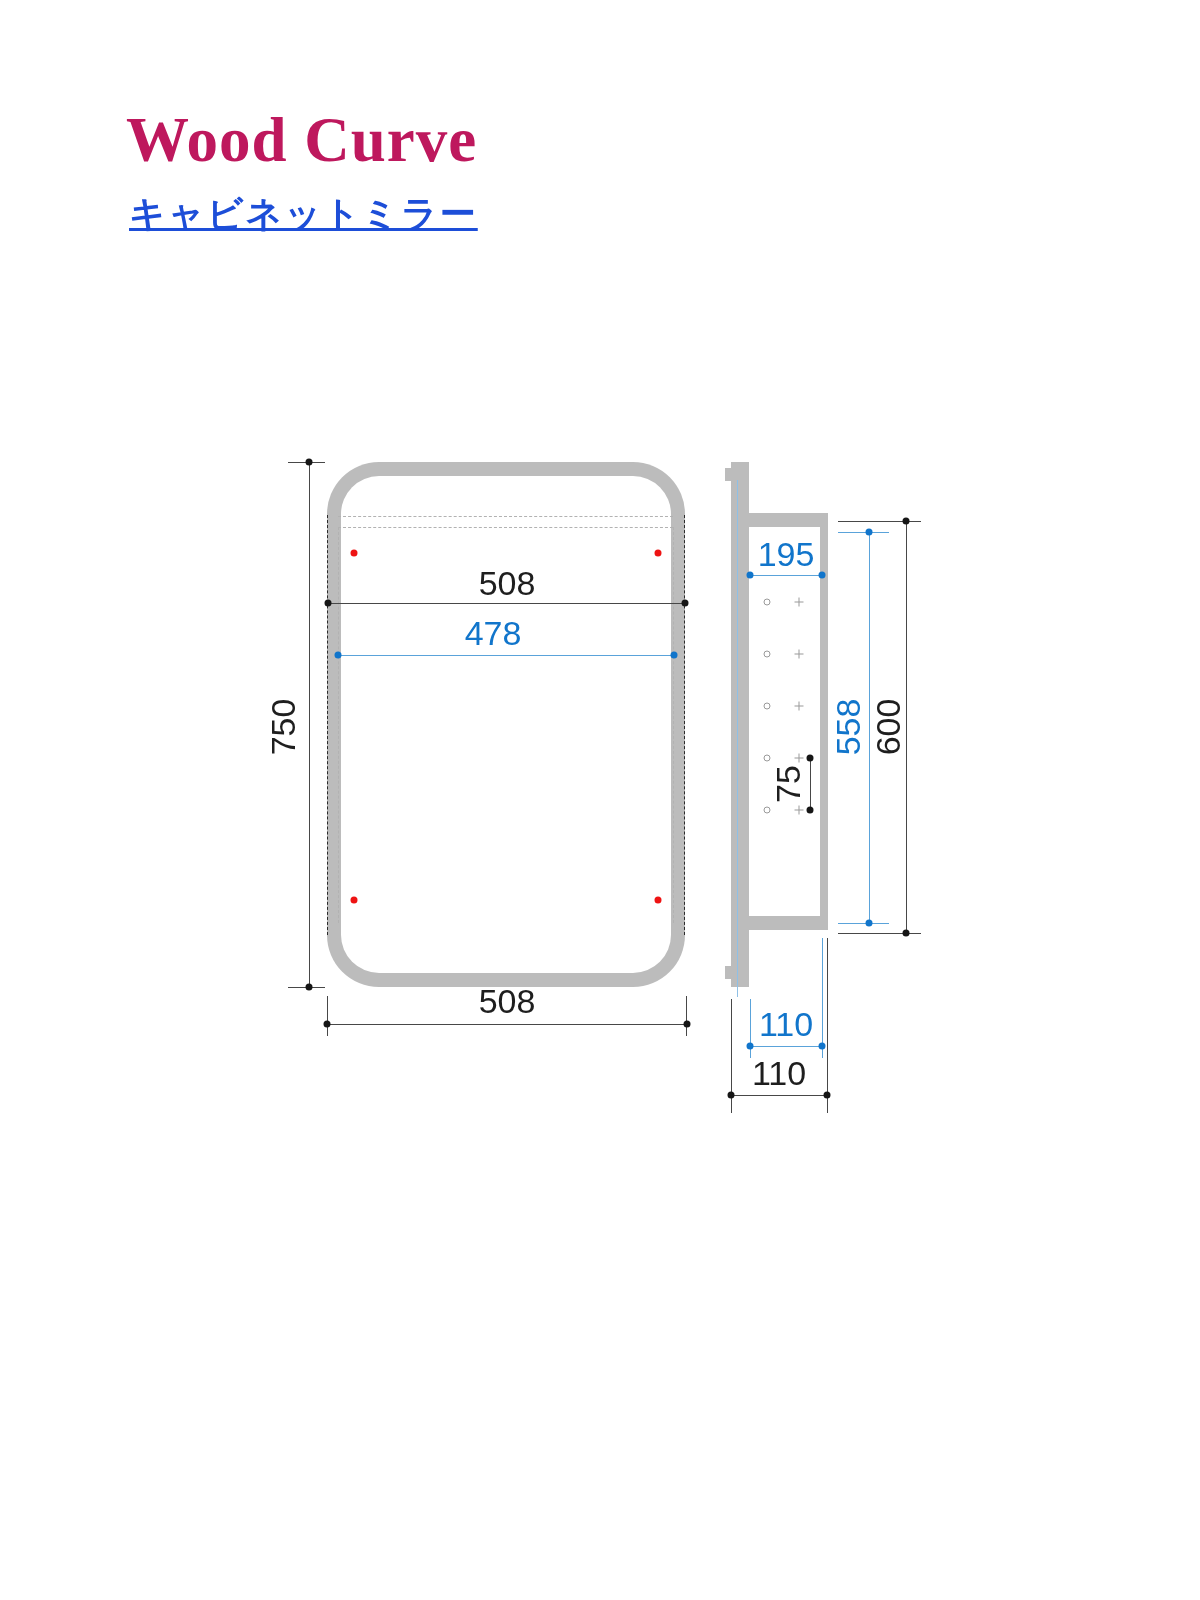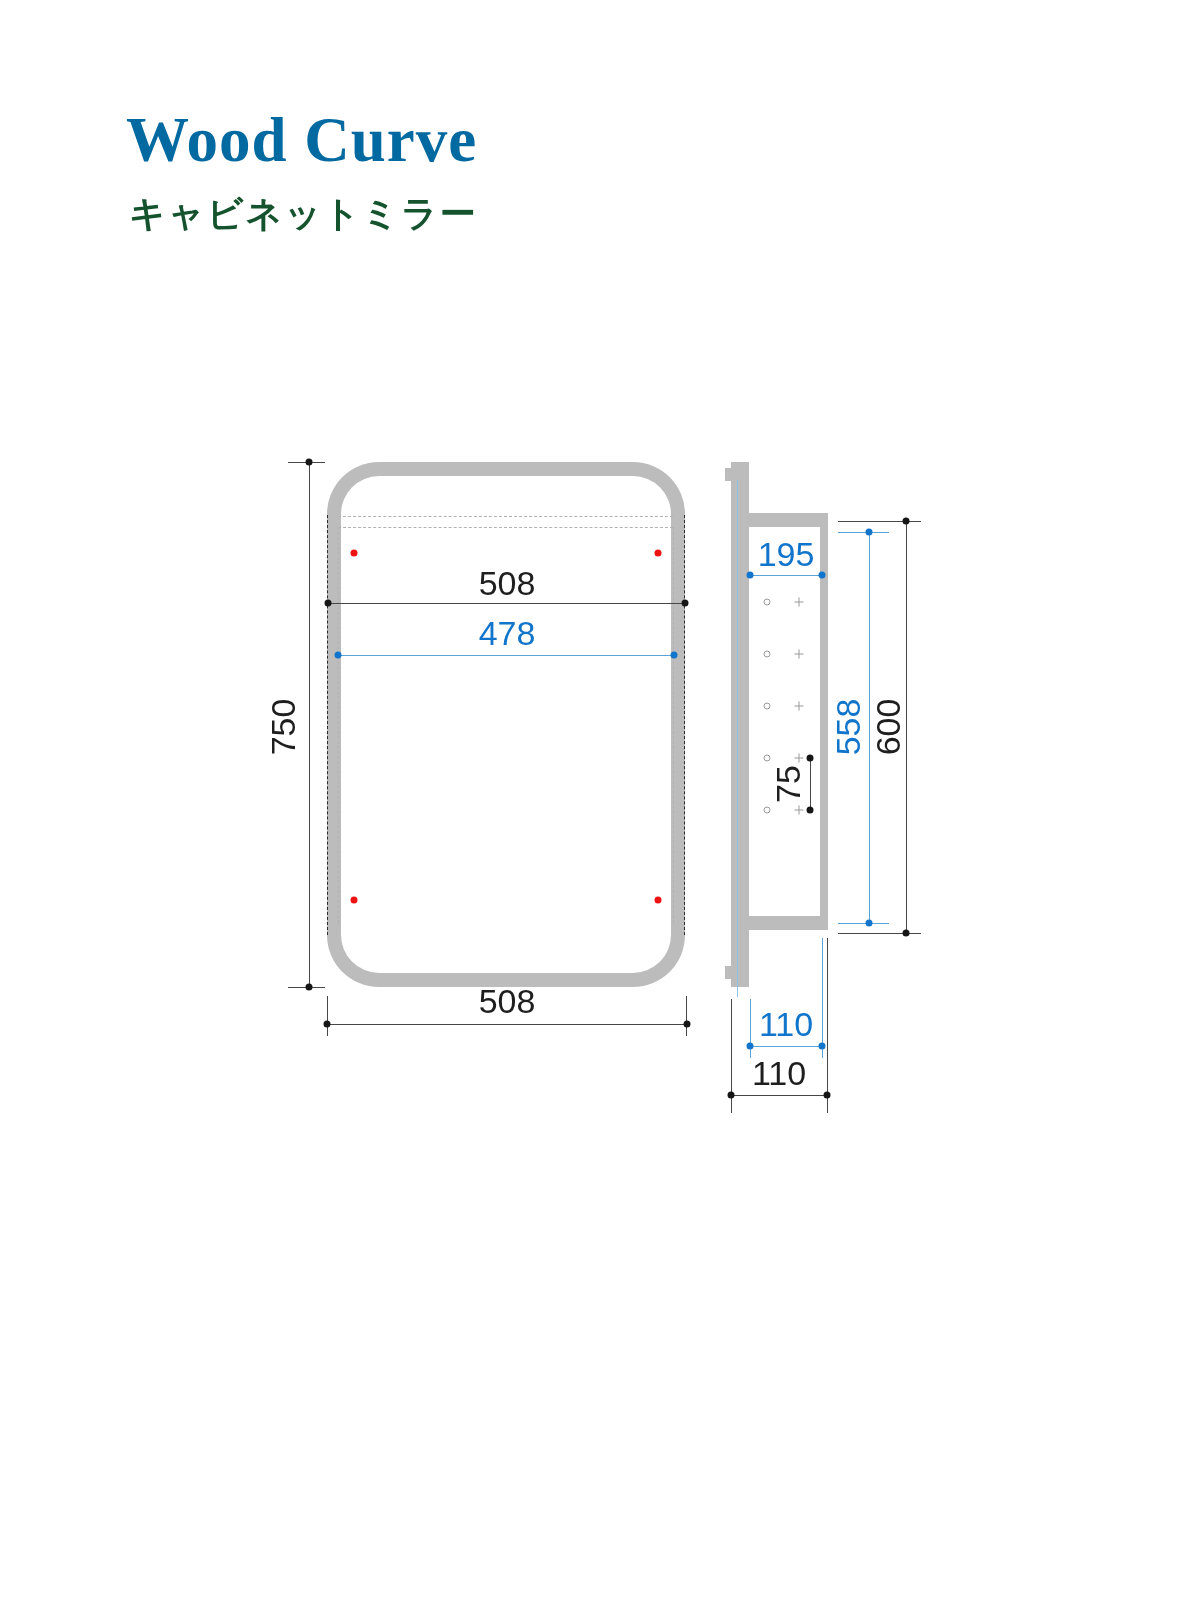--- a/index.html
+++ b/index.html
@@ -1,23 +1,23 @@
 <!DOCTYPE html>
 <html><head>
 <meta charset="utf-8">
 <style>
   html,body{margin:0;padding:0;}
   body{width:1200px;height:1600px;background:#ffffff;position:relative;
        font-family:"Liberation Sans",sans-serif;color:#1e1e1e;overflow:hidden;}
   .abs{position:absolute;}
   
   .title{position:absolute;left:126px;top:104px;font-family:"Liberation Serif","DejaVu Serif",serif;
-         font-size:63px;font-weight:600;color:#0369a1;letter-spacing:1px;}
+         font-size:63px;font-weight:600;color:#be185d;letter-spacing:1px;}
   .subtitle{position:absolute;left:129px;top:190px;font-family:"Liberation Serif","DejaVu Serif",serif;
-            font-size:36px;font-weight:600;color:#14532d;letter-spacing:2px;}
+            font-size:36px;font-weight:600;color:#1d4ed8;letter-spacing:2px;text-decoration:underline;}
   
   .ln{position:absolute;background:#474747;}
   .ln.blue{background:#5aa3da;}
   .dot{position:absolute;width:7px;height:7px;border-radius:50%;background:#161616;
        transform:translate(-50%,-50%);}
   .dot.blue{background:#1175cb;}
   .rdot{position:absolute;width:7px;height:7px;border-radius:50%;background:#ee1313;
         transform:translate(-50%,-50%);}
   .dashv{position:absolute;width:0;border-left:1px dashed #2b2b2b;}
   .dashv.gray{border-left:1px dashed #b2b2b2;}
@@ -65,21 +65,21 @@
     <div class="rdot" style="left:658px;top:900px;"></div>
 
     <div class="ln" style="left:328px;top:603px;width:357px;height:1px;"></div>
     <div class="dot" style="left:328px;top:603px;"></div>
     <div class="dot" style="left:685px;top:603px;"></div>
     <div class="dim-label" style="left:507px;top:583px;">508</div>
 
     <div class="ln blue" style="left:338px;top:655px;width:336px;height:1px;"></div>
     <div class="dot blue" style="left:338px;top:655px;"></div>
     <div class="dot blue" style="left:674px;top:655px;"></div>
-    <div class="dim-label blue" style="left:507px;top:633px;">478</div>
+    <div class="dim-label blue" style="left:493px;top:633px;">478</div>
 
     <div class="ln" style="left:309px;top:462px;width:1px;height:525px;"></div>
     <div class="ln" style="left:288px;top:462px;width:37px;height:1px;"></div>
     <div class="ln" style="left:288px;top:987px;width:37px;height:1px;"></div>
     <div class="dot" style="left:309px;top:462px;"></div>
     <div class="dot" style="left:309px;top:987px;"></div>
     <div class="dim-label rot" style="left:283px;top:727px;">750</div>
 
     <div class="ln" style="left:327px;top:996px;width:1px;height:40px;"></div>
     <div class="ln" style="left:686px;top:996px;width:1px;height:40px;"></div>

